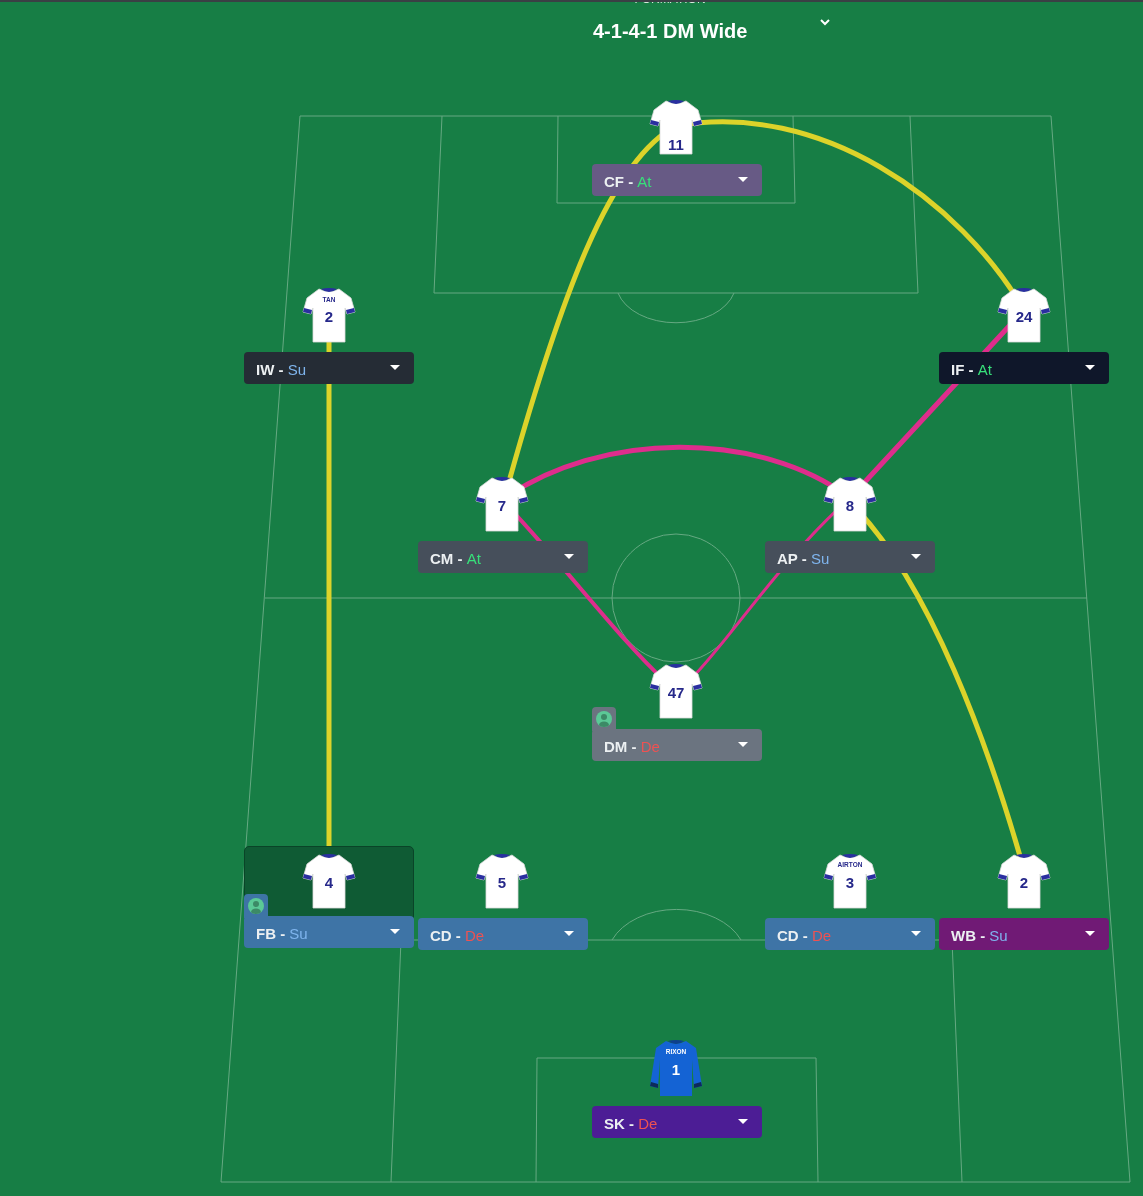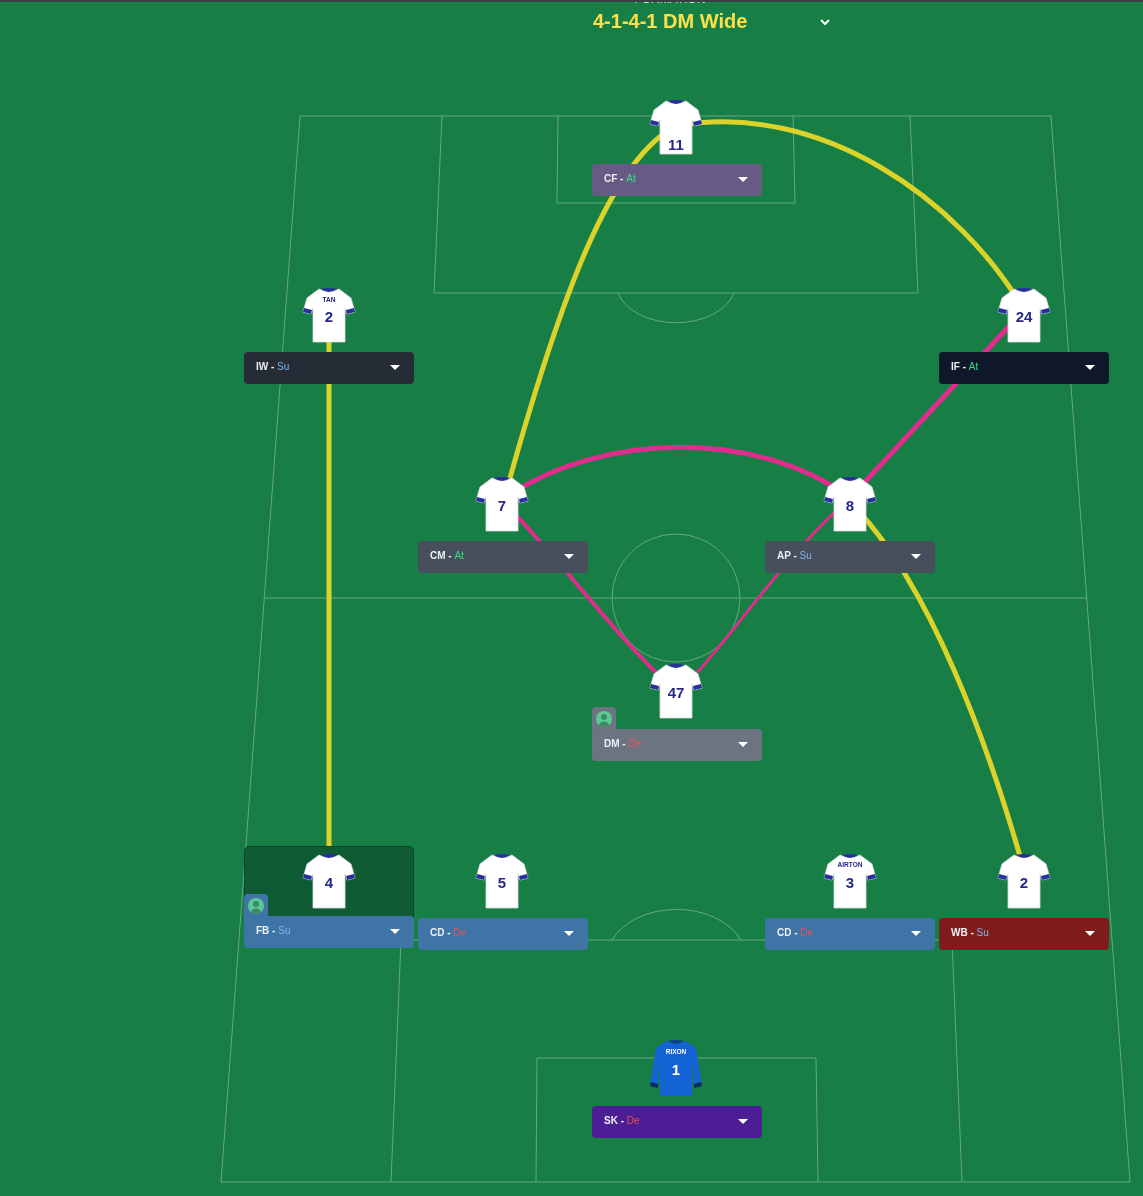--- a/index.html
+++ b/index.html
@@ -14,27 +14,27 @@
   .panel { position: absolute; left: 8px; width: 177px; background: #225e4b; border-radius: 7px; }
   .panel .title { color: #ffffff; font-size: 12.5px; text-align: center; position: absolute; left: 0; width: 100%; }
   .panel .desc { color: #9ab5a7; font-size: 12.5px; text-align: center; position: absolute; left: 0; width: 100%; line-height: 15px; }
   .panel .change { color: #ffffff; font-size: 12.5px; text-align: center; position: absolute; left: 0; width: 100%; cursor: pointer; }
   .mentality { position: absolute; left: 8px; top: 105px; width: 177px; height: 43px; background: #225e4b; border-radius: 7px; cursor: pointer; }
   .mentality .val { position: absolute; left: 17px; top: 14px; color: #ffffff; font-size: 14px; }
   .mentality .chev { position: absolute; right: 5px; top: 14px; width: 12px; height: 12px; }
   .pitch-area { position: absolute; left: 193px; top: 0; width: 950px; height: 1196px; background: #177e45; }
   svg.pitch { position: absolute; left: 0; top: 0; }
   .formation-label { position: absolute; left: 600px; top: -8px; width: 140px; text-align: center; color: #d7e9dd; font-size: 12px; }
-  .formation-name { position: absolute; left: 593px; top: 10px; color: #fde047; font-size: 20px; font-weight: bold; }
+  .formation-name { position: absolute; left: 593px; top: 20px; color: #ffffff; font-size: 20px; font-weight: bold; }
   .formation-chev { position: absolute; left: 819px; top: 16px; width: 12px; height: 12px; cursor: pointer; }
   .shirt { position: absolute; width: 56px; height: 58px; }
   .shirt-num { position: absolute; left: 0; width: 56px; text-align: center; font-weight: bold; font-size: 15px; color: #26288a; }
   .shirt-name { position: absolute; left: 0; width: 56px; text-align: center; font-weight: bold; font-size: 6.5px; color: #26288a; }
   .role { position: absolute; width: 170px; height: 32px; border-radius: 4px; cursor: pointer; }
-  .role .lbl { position: absolute; left: 12px; top: 9px; font-size: 10px; font-weight: bold; color: #ecf0f2; }
+  .role .lbl { position: absolute; left: 12px; top: 9px; font-size: 15px; font-weight: bold; color: #ecf0f2; }
   .role .duty { font-weight: normal; }
   .role .caret { position: absolute; right: 14px; top: 13px; width: 0; height: 0; border-left: 5px solid transparent; border-right: 5px solid transparent; border-top: 5px solid #ffffff; }
   .person-tab { position: absolute; width: 24px; height: 24px; border-radius: 4px 4px 0 0; cursor: pointer; }
   .person-tab .ic { position: absolute; left: 4px; top: 4px; width: 16px; height: 16px; border-radius: 50%; background: #5bc996; overflow: hidden; }
   .highlight-box { position: absolute; left: 244px; top: 846px; width: 170px; height: 75px; background: #0f5b34; border: 1px solid #0a4428; border-radius: 5px; }
 </style>
 </head>
 <body>
 
 <div id="app">
@@ -256,21 +256,21 @@
       <span class="lbl"><span>CD</span><span> - </span><span class="duty" style="color: rgb(238, 82, 82);">De</span></span>
       <span class="caret"></span>
     </div>
 
     <div class="shirt" style="left:996px; top:852px;">
       <svg width="56" height="58">
           <use href="#shirt-white"></use>
         </svg>
       <div class="shirt-num" style="top:22px;">2</div>
     </div>
-    <div class="role" style="left: 939px; top: 918px; background: #7f1d1d;">
+    <div class="role" style="left: 939px; top: 918px; background: #701a75;">
       <span class="lbl"><span>WB</span><span> - </span><span class="duty" style="color: rgb(127, 181, 238);">Su</span></span>
       <span class="caret"></span>
     </div>
 
     <div class="shirt" style="left:648px; top:1038px; height:60px;">
       <svg width="56" height="60">
           <use href="#shirt-gk"></use>
         </svg>
       <div class="shirt-name" style="top:10px; color:#ffffff;">RIXON</div>
       <div class="shirt-num" style="top:23px; color:#ffffff;">1</div>

